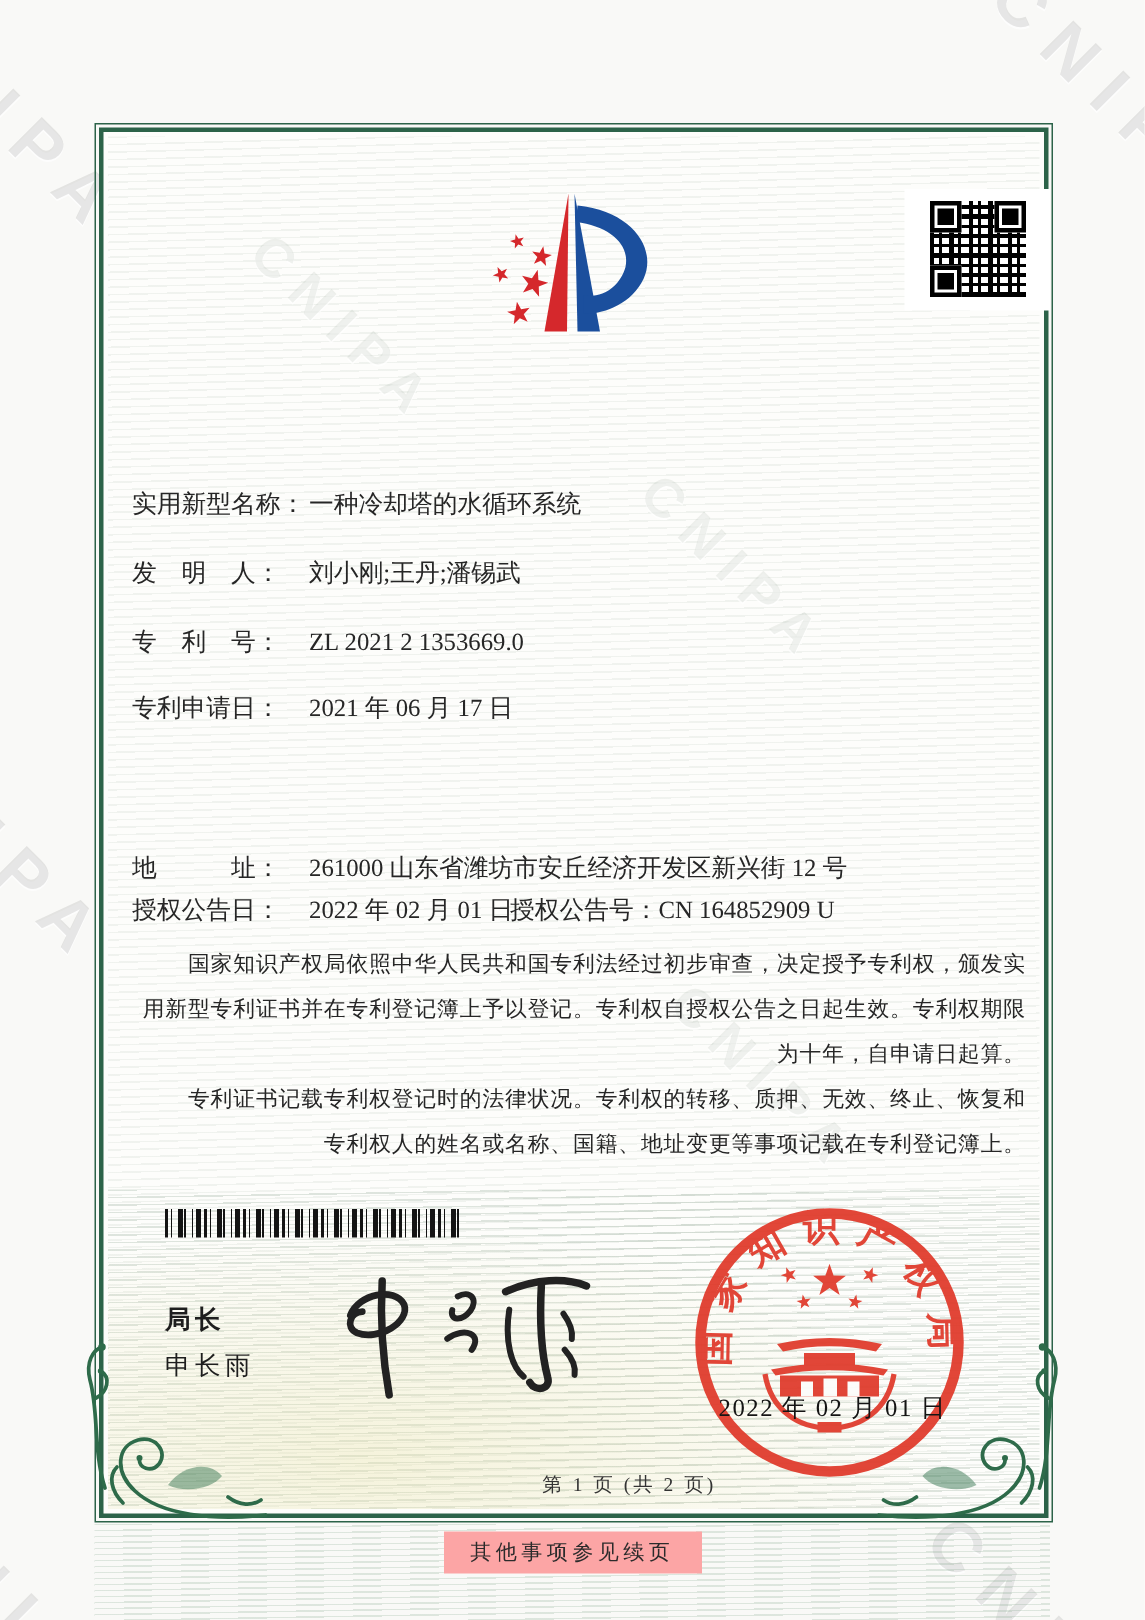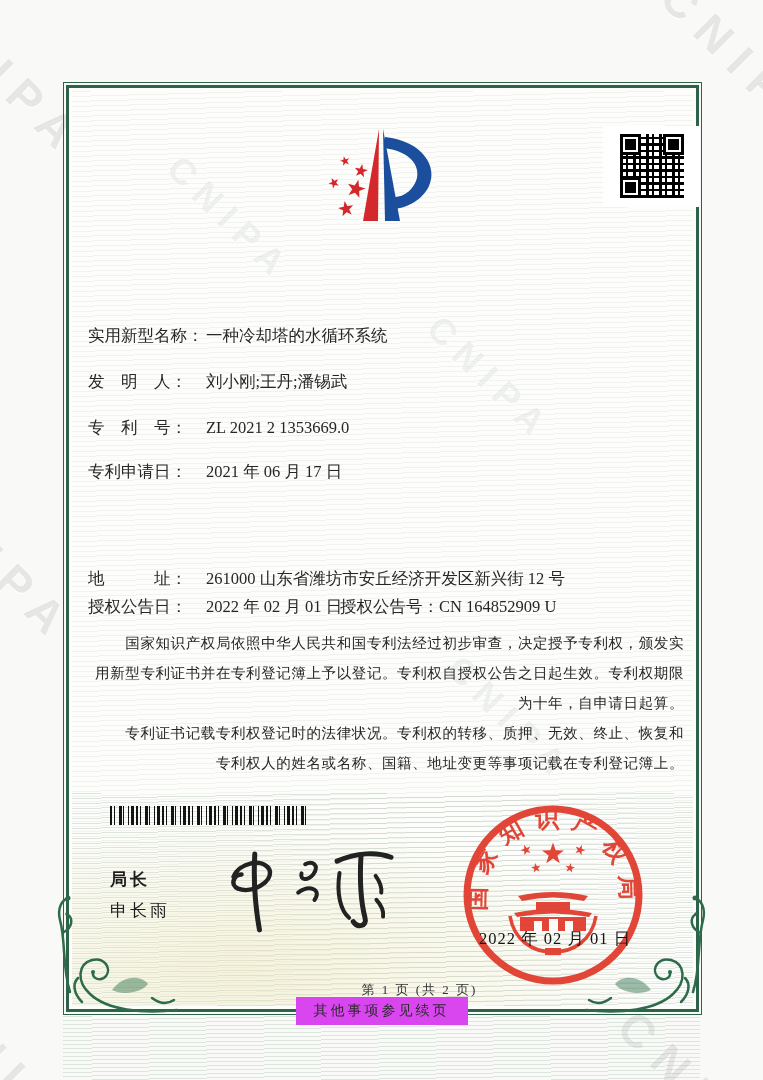--- a/index.html
+++ b/index.html
@@ -56,21 +56,21 @@
   .signature{position:absolute;left:218px;top:840px;z-index:5;transform:rotate(-2deg);}
 
   .seal{position:absolute;left:458px;top:800px;z-index:6;opacity:0.93;}
   .seal-date{position:absolute;left:479px;top:928px;font-size:16.5px;letter-spacing:1px;color:#141414;z-index:7;white-space:nowrap;}
 
   .page-footer{position:absolute;left:63px;top:981px;width:713px;text-align:center;font-size:13px;
                letter-spacing:2px;color:#333;z-index:5;}
 
   .bottom-pattern{position:absolute;left:63px;top:1016px;width:637px;height:64px;
       background:repeating-linear-gradient(179deg,rgba(120,160,130,0.22) 0 1px,transparent 1px 4px);}
-  .cont-box{position:absolute;left:50%;transform:translateX(-50%);top:997px;background:#d946ef;
+  .cont-box{position:absolute;left:50%;transform:translateX(-50%);top:1021px;background:#fca5a5;
             padding:5px 18px;font-size:14px;letter-spacing:3px;color:#2b2b2b;z-index:5;white-space:nowrap;}
 </style>
 </head>
 <body>
 
 <div class="page">
 
   <svg width="0" height="0" style="position:absolute">
     <defs>
       <path id="star" d="M0,-10 L2.35,-3.24 L9.51,-3.09 L3.8,1.24 L5.88,8.09 L0,4 L-5.88,8.09 L-3.8,1.24 L-9.51,-3.09 L-2.35,-3.24 Z"></path>

